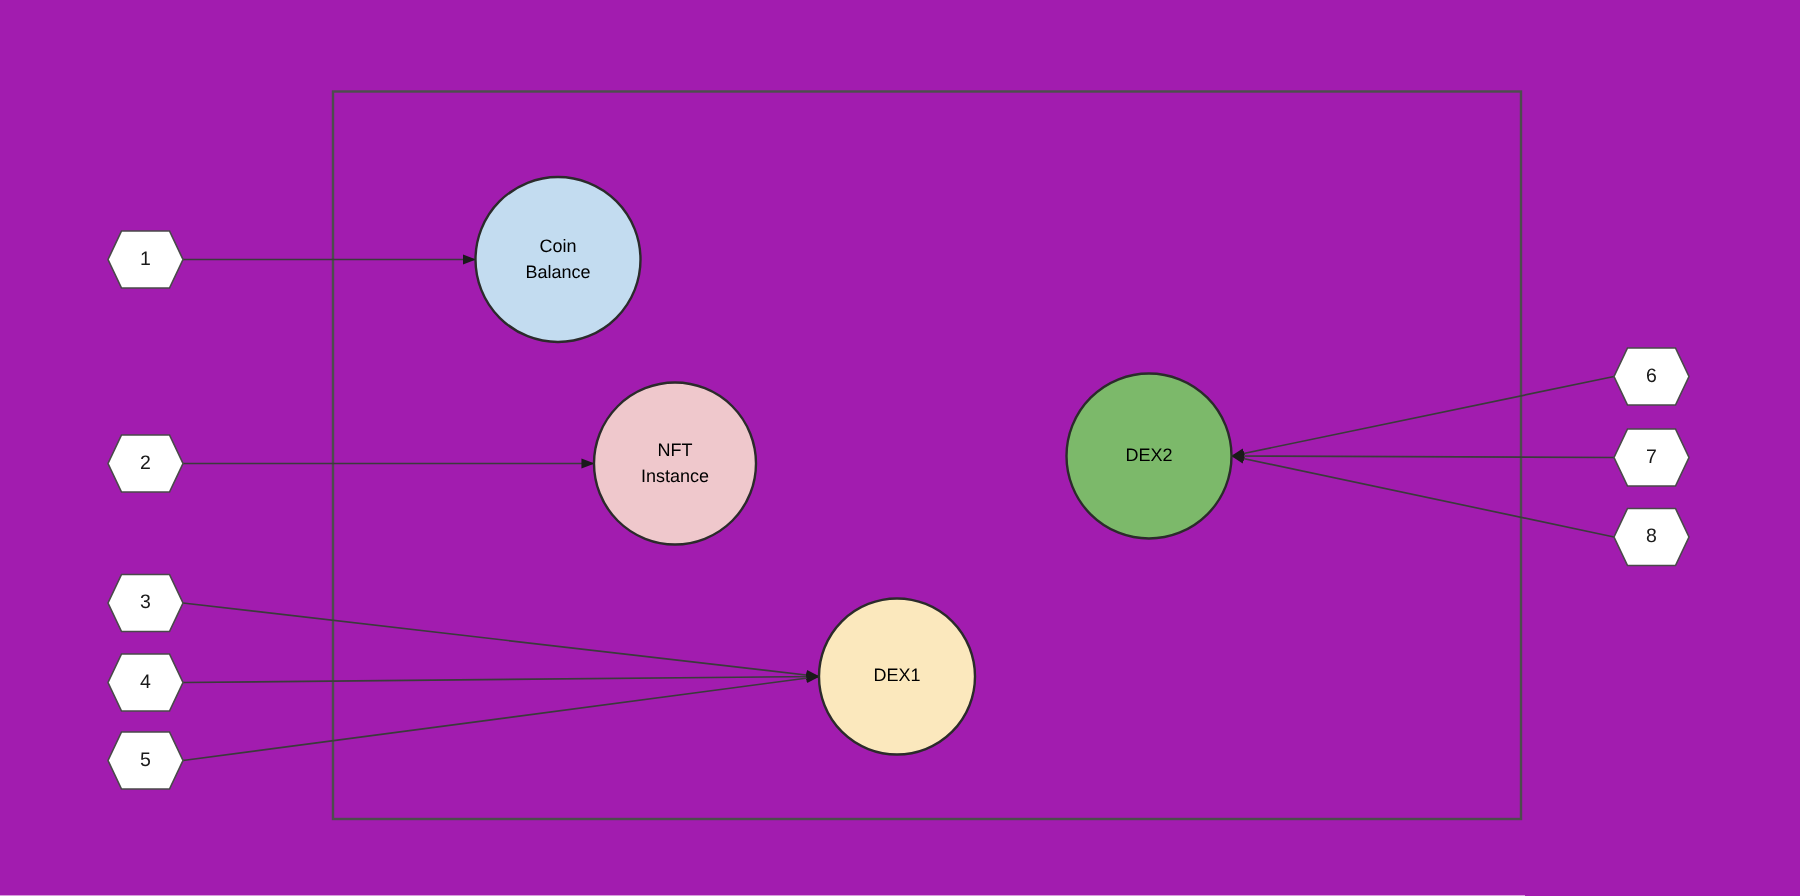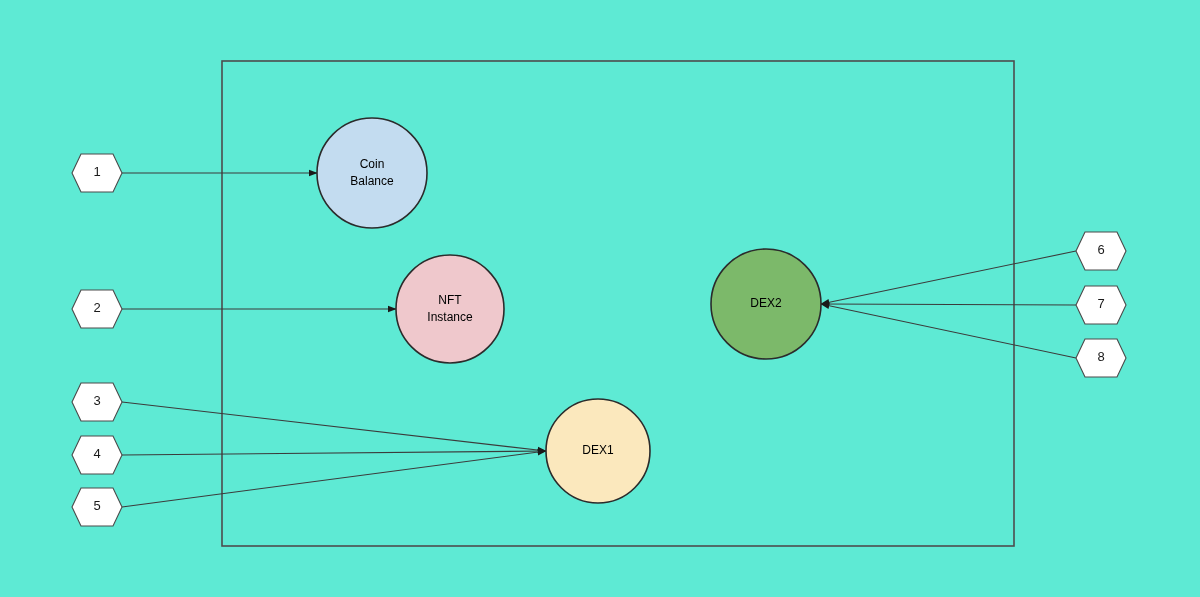--- a/index.html
+++ b/index.html
@@ -8,21 +8,21 @@
     padding: 0;
     background: #ffffff;
   }
   body {
     font-family: "Liberation Sans", sans-serif;
   }
   #stage {
     position: relative;
     width: 1200px;
     height: 597px;
-    background: #5eead4;
+    background: #a21caf;
     overflow: hidden;
   }
   #diagram-svg {
     position: absolute;
     left: 0;
     top: 0;
     width: 1200px;
     height: 597px;
   }
   .node-label {

